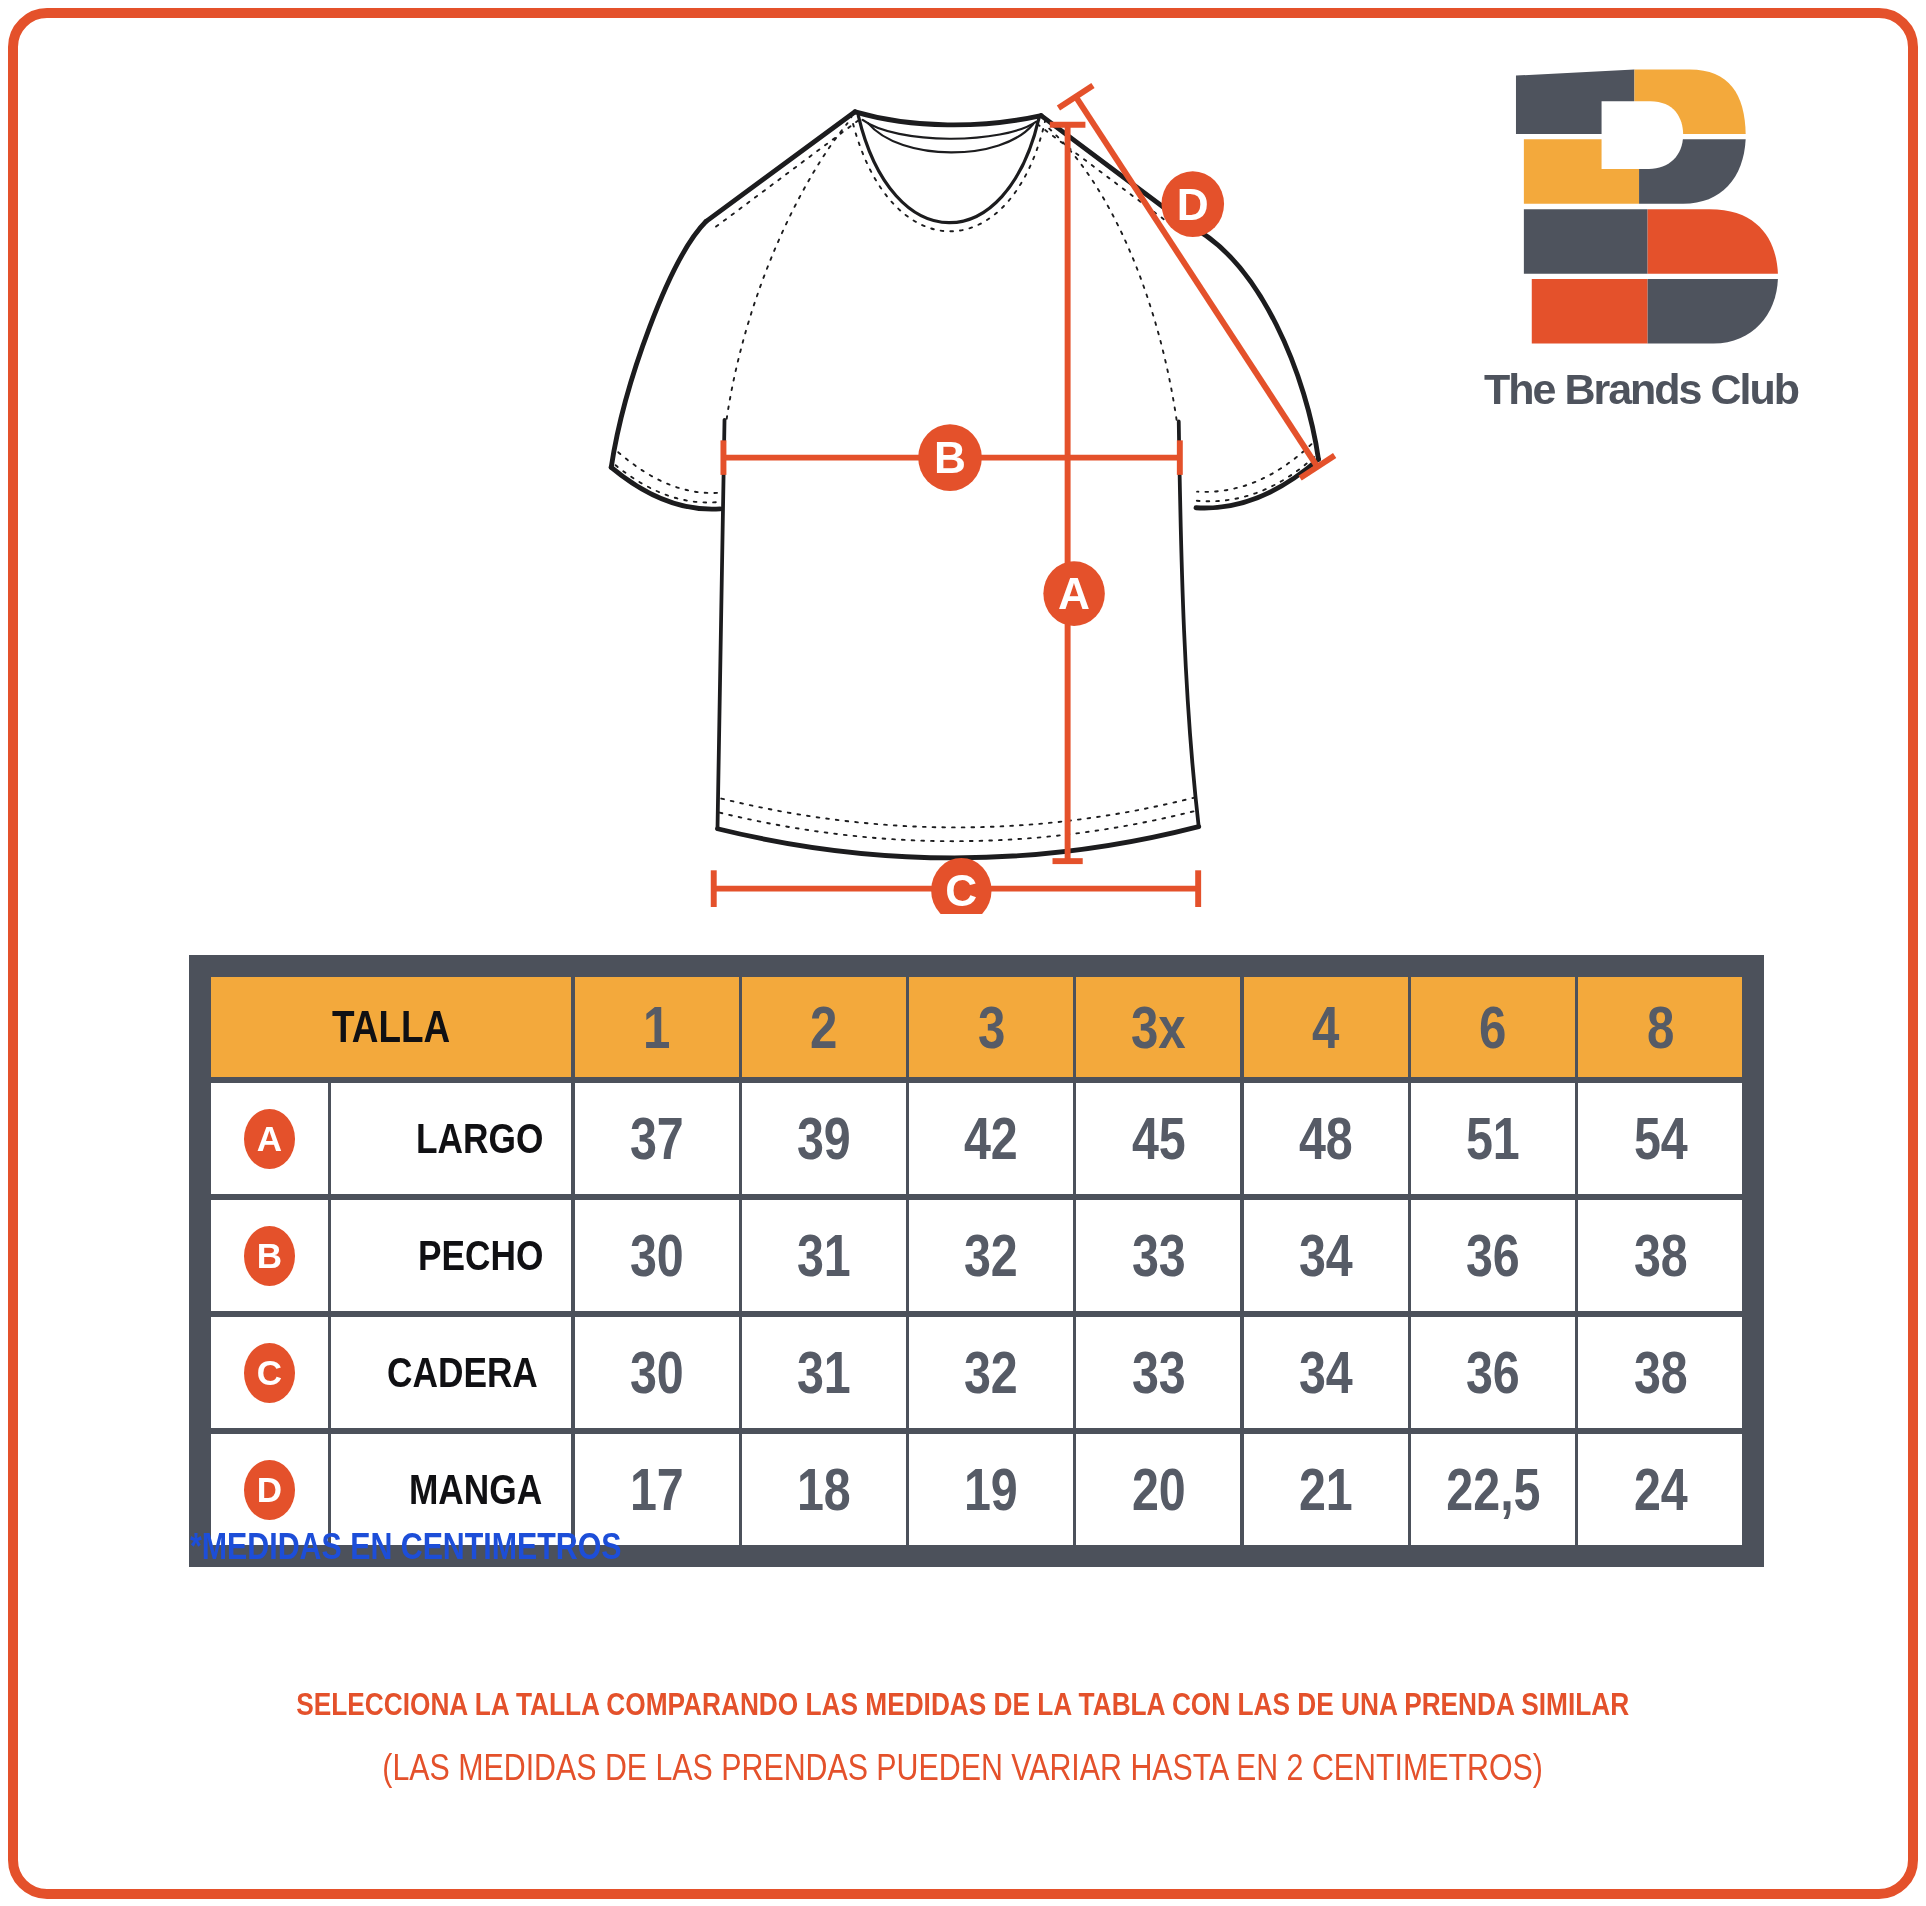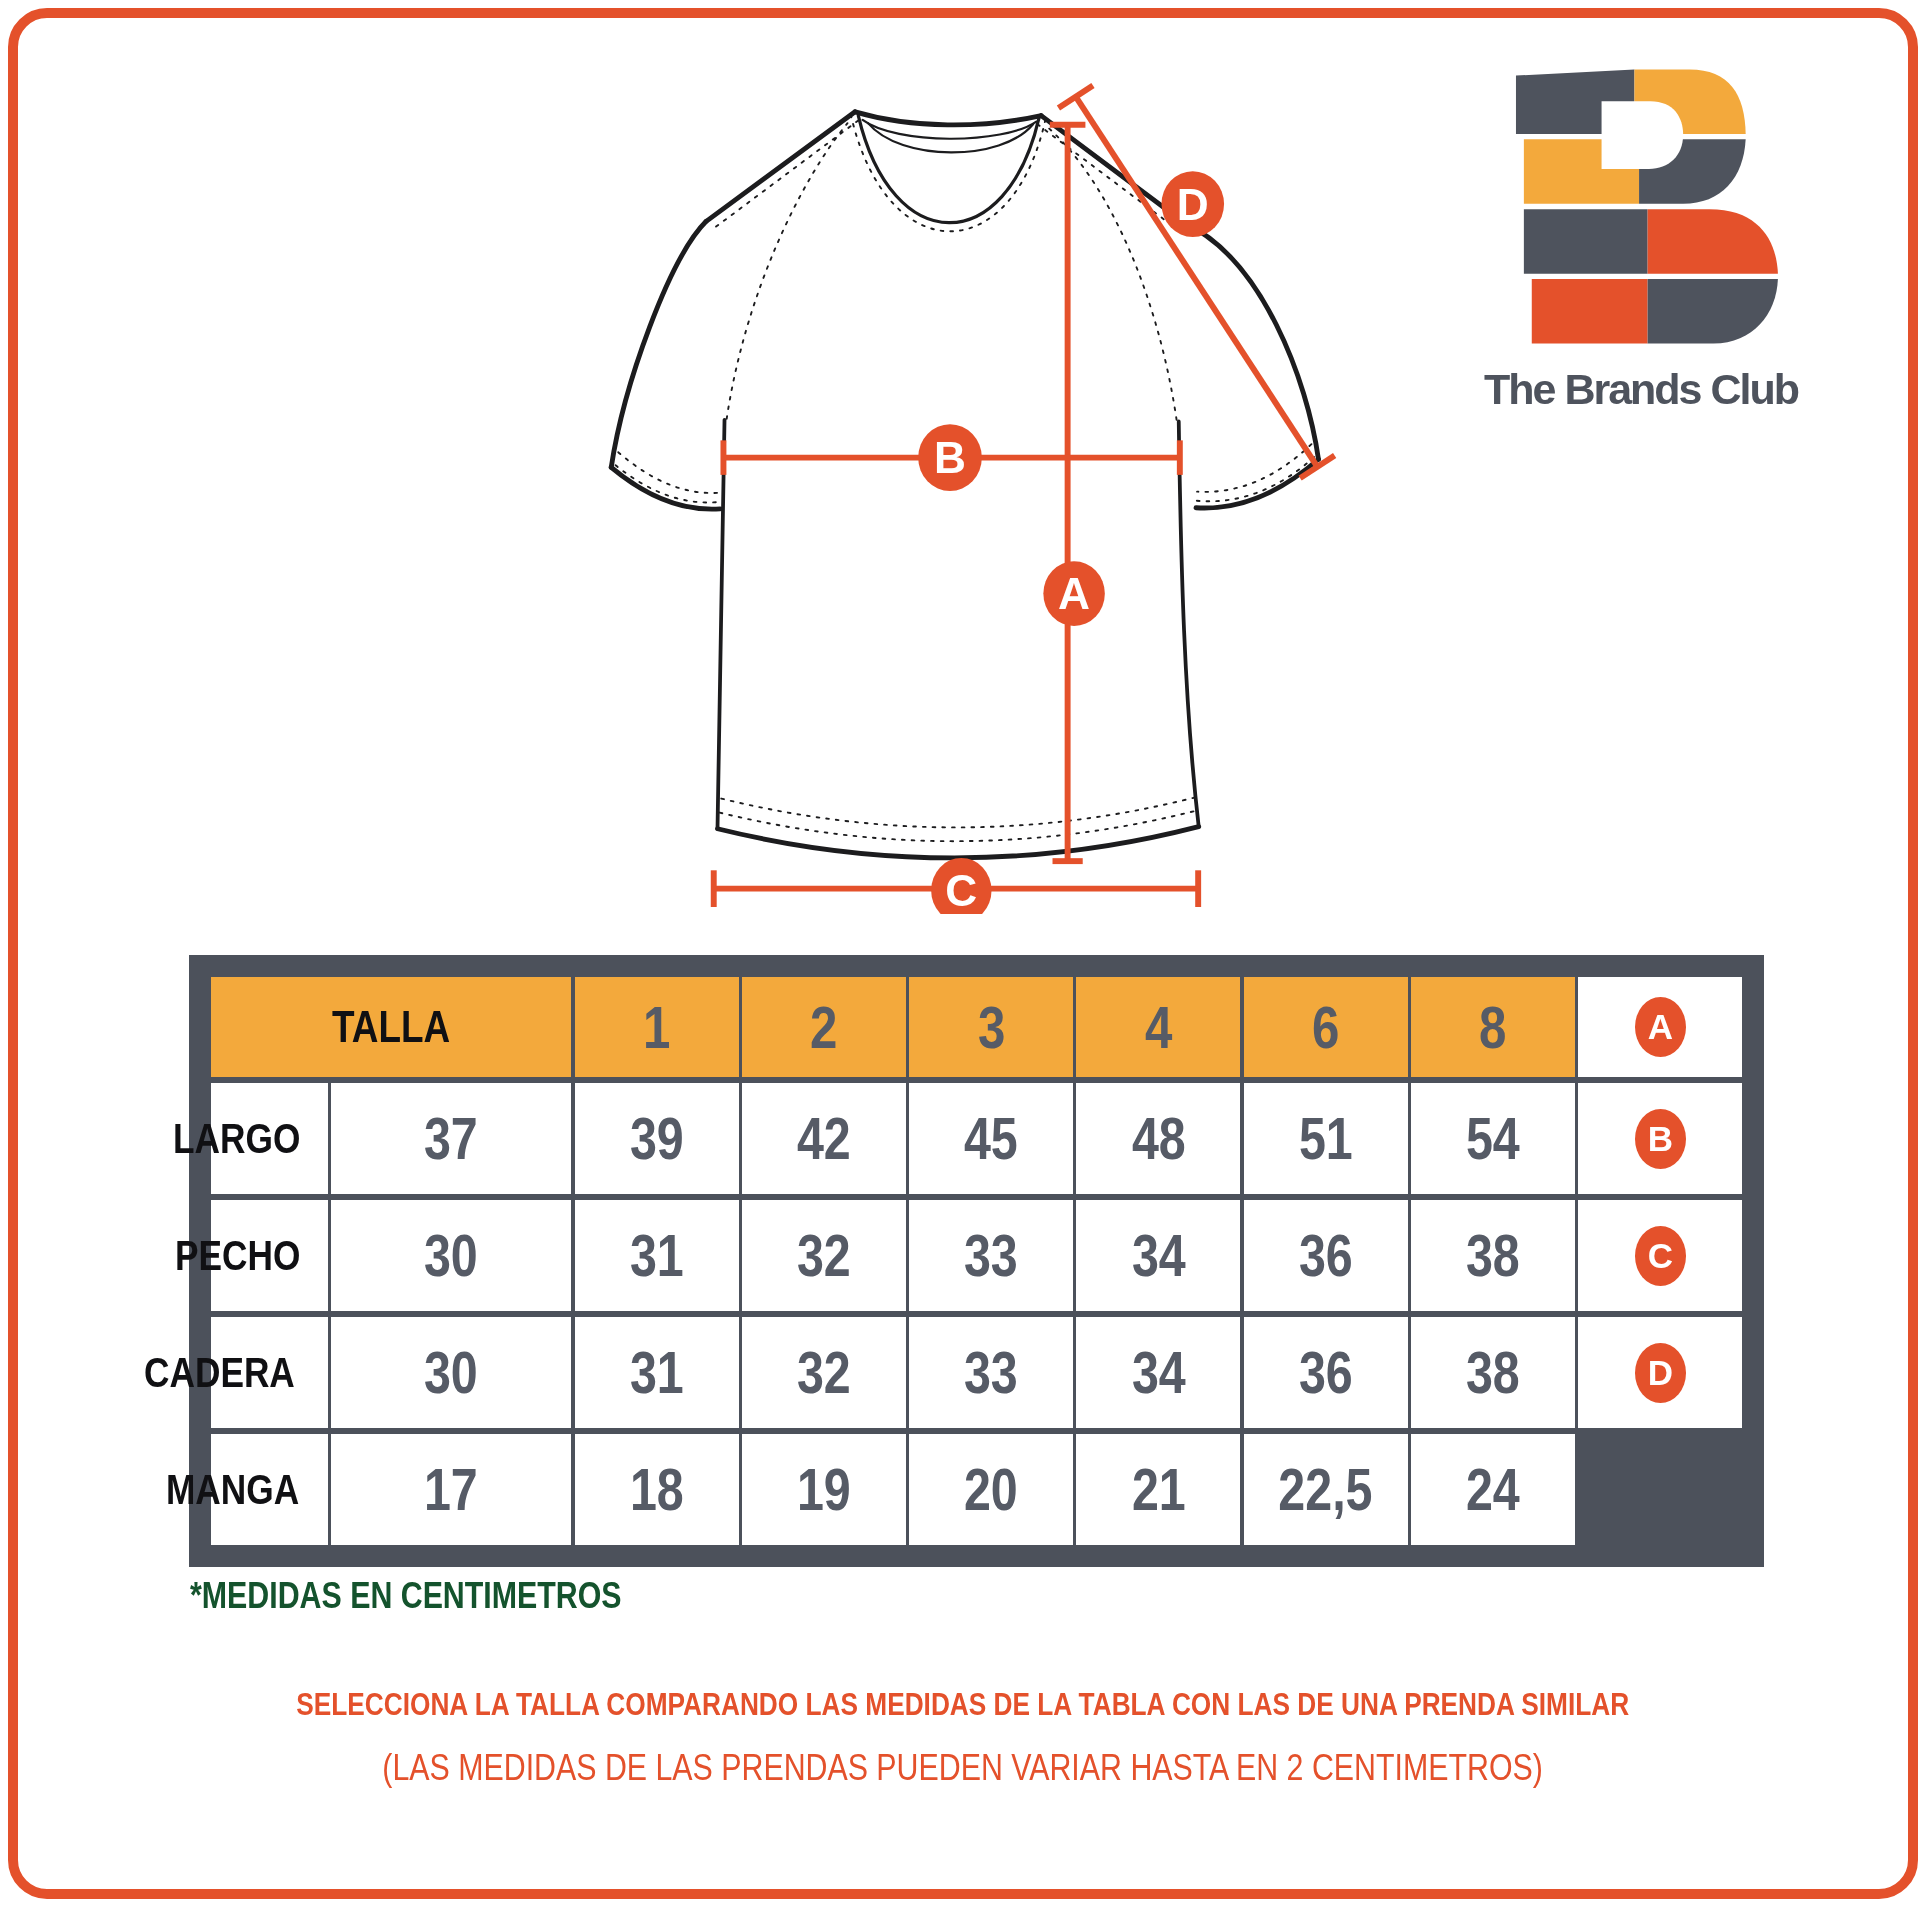--- a/index.html
+++ b/index.html
@@ -29,21 +29,21 @@
   .talla-cell{grid-column:1/3;}
   .talla-cell span{font-size:45px;font-weight:700;color:#101013;}
   .size-head span{font-size:60px;font-weight:700;color:#565B66;}
   .label-cell{justify-content:flex-end;padding-left:14.7px;}
   .label-cell span{font-size:43px;font-weight:700;color:#101013;}
   .val-cell span{font-size:59px;font-weight:700;color:#565B66;}
   .badge{width:51px;height:60px;border-radius:50%;background:#E4512B;color:#ffffff;
          display:flex;align-items:center;justify-content:center;
          font-size:35px;font-weight:700;}
 
-  .units-note{position:absolute;left:190px;top:1575px;font-size:37px;font-weight:700;color:#14532d;}
+  .units-note{position:absolute;left:190px;top:1526px;font-size:37px;font-weight:700;color:#1d4ed8;}
   .footer-line1{position:absolute;left:0;right:0;top:1686px;text-align:center;
                 font-size:32px;font-weight:700;color:#E4512B;}
   .footer-line2{position:absolute;left:0;right:0;top:1747px;text-align:center;
                 font-size:37px;font-weight:400;color:#E4512B;}
 </style>
 </head>
 <body>
 
 <div class="canvas">
 
@@ -153,20 +153,23 @@
     <div class="cell head size-head">
         <span class="cond">1</span>
       </div>
     <div class="cell head size-head">
         <span class="cond">2</span>
       </div>
     <div class="cell head size-head">
         <span class="cond">3</span>
       </div>
     <div class="cell head size-head">
+        <span class="cond">3x</span>
+      </div>
+    <div class="cell head size-head">
         <span class="cond">4</span>
       </div>
     <div class="cell head size-head">
         <span class="cond">6</span>
       </div>
     <div class="cell head size-head">
         <span class="cond">8</span>
       </div>
 
     <div class="cell">

